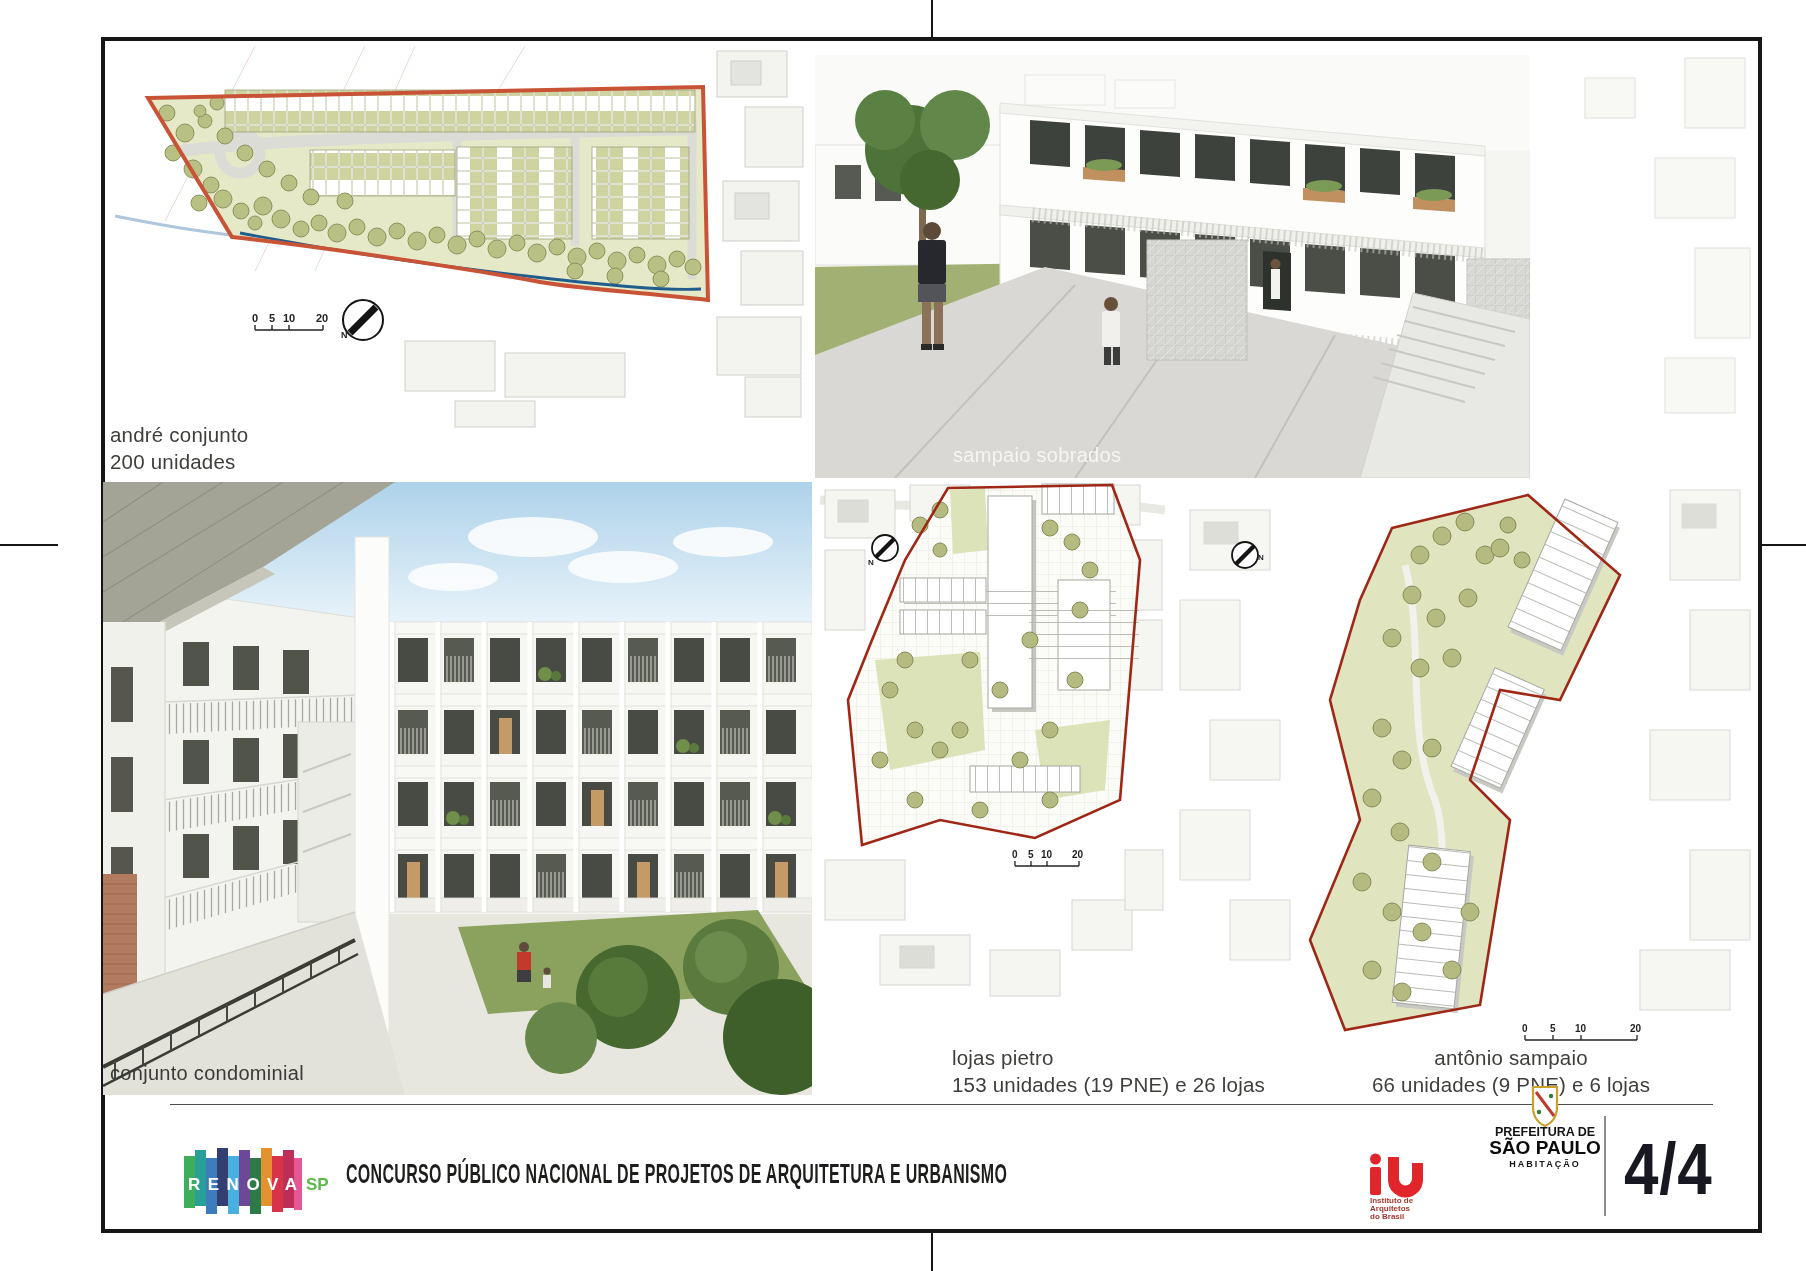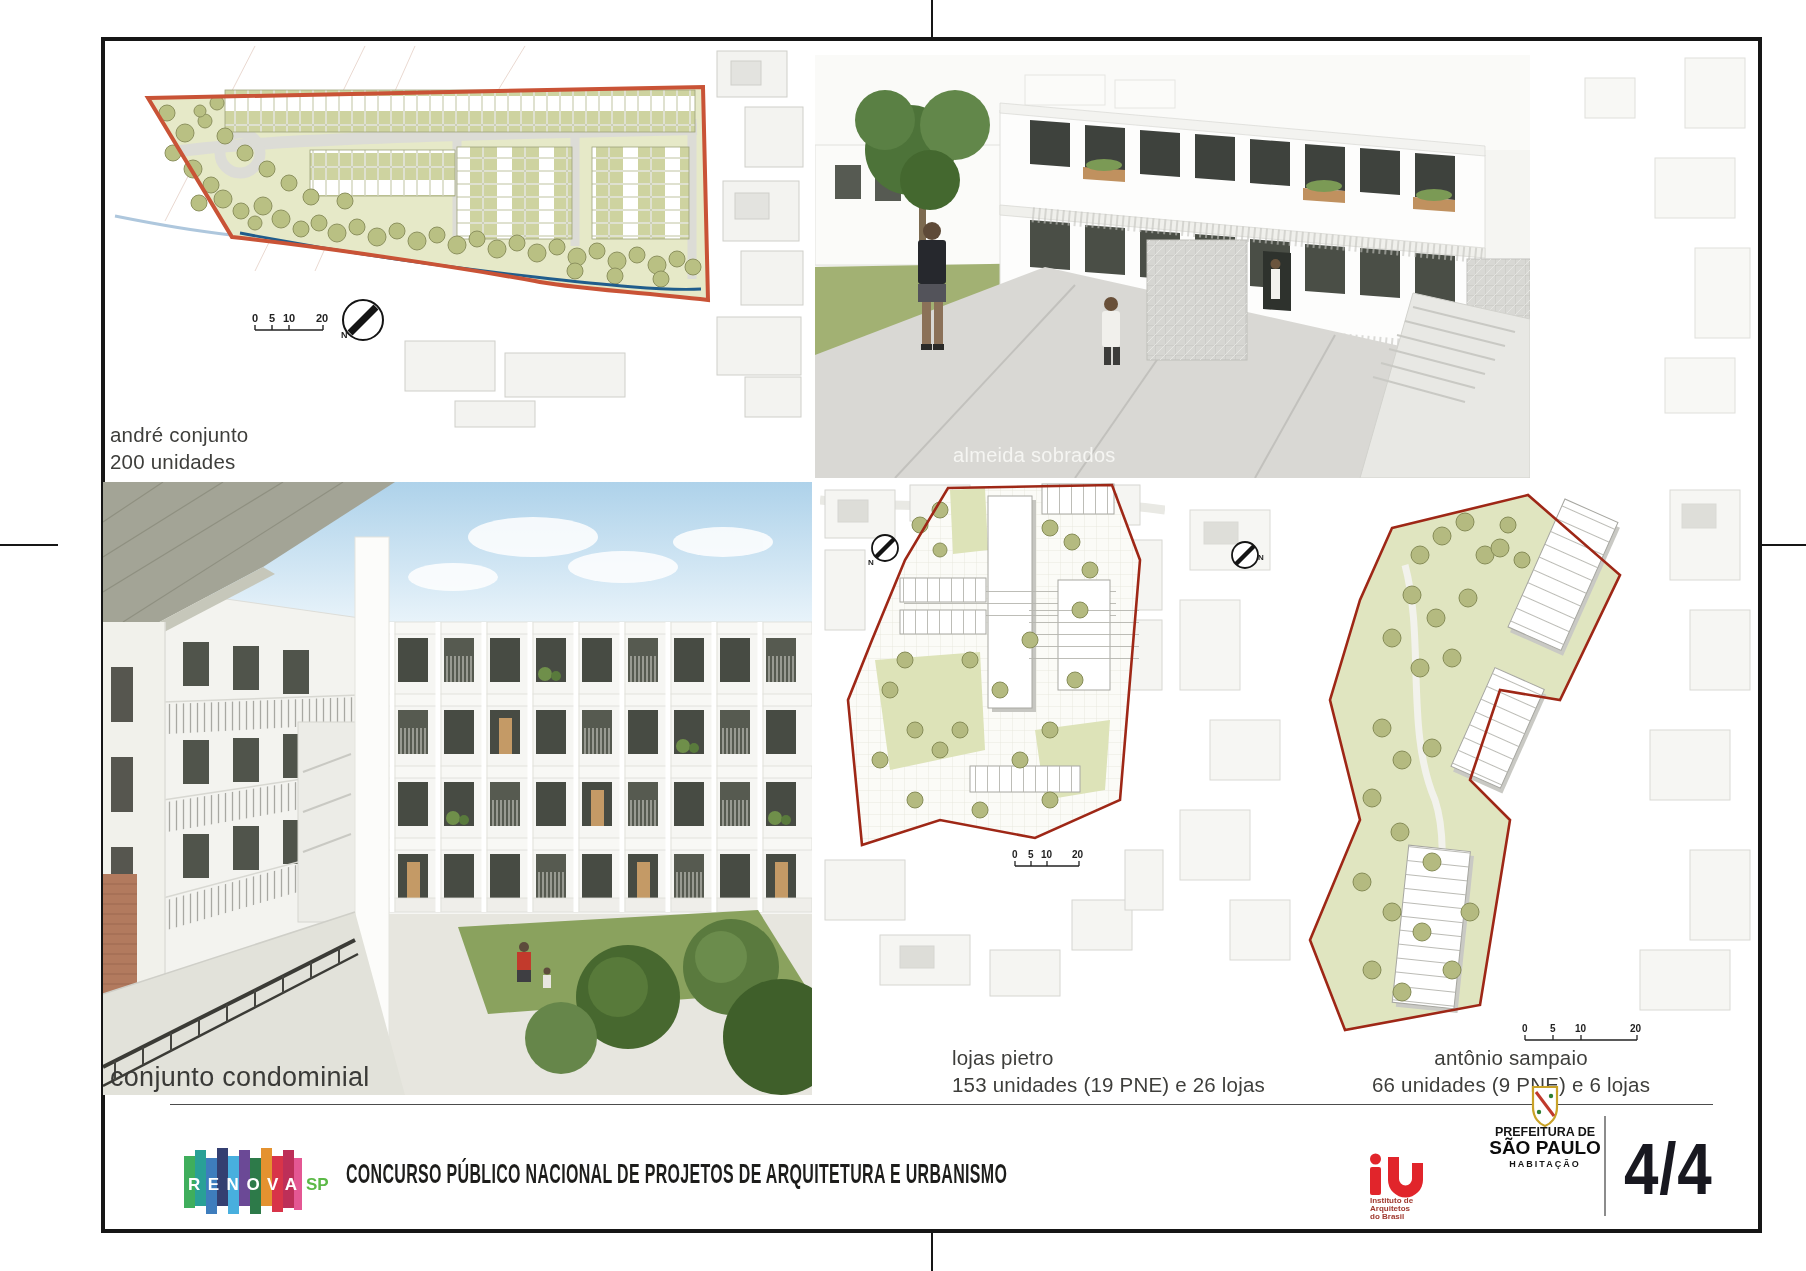--- a/index.html
+++ b/index.html
@@ -6,21 +6,21 @@
   body{width:1806px;height:1271px;position:relative;background:#ffffff;
        font-family:"Liberation Sans",sans-serif;overflow:hidden;color:#1a1a1a;}
   .abs{position:absolute;}
   .mark{position:absolute;background:#161616;}
   #sheet-frame{position:absolute;left:101px;top:37px;width:1661px;height:1196px;
        border:4px solid #161616;box-sizing:border-box;background:#ffffff;}
   .panel{position:absolute;overflow:hidden;}
   .lbl{position:absolute;font-size:20.5px;line-height:27px;color:#3e3e3b;letter-spacing:.2px;}
   .lbl div{white-space:nowrap;}
   .caption-light{position:absolute;font-size:20px;color:#f5f5f2;letter-spacing:.3px;white-space:nowrap;}
-  .caption-dark{position:absolute;font-size:27px;color:#3a3a37;letter-spacing:.3px;white-space:nowrap;}
+  .caption-dark{position:absolute;font-size:20px;color:#3a3a37;letter-spacing:.3px;white-space:nowrap;}
   #footer-sep{position:absolute;left:170px;top:1104px;width:1543px;height:0;border-top:1.6px solid #4c4c4c;}
   #sheet-title{position:absolute;left:346px;top:1158px;font-size:28px;font-weight:bold;color:#1d1d1b;
        transform:scaleX(.57);transform-origin:left top;white-space:nowrap;letter-spacing:.6px;}
   #page-number{position:absolute;left:1624px;top:1128px;font-size:72px;font-weight:bold;color:#181820;
        transform:scaleX(.86);transform-origin:left top;letter-spacing:1px;}
   #footer-divider{position:absolute;left:1604px;top:1116px;width:2px;height:100px;background:#8c8c8c;}
   .iab-text{font-size:8px;font-weight:bold;fill:#a03a30;}
   svg text{font-family:"Liberation Sans",sans-serif;}
 </style>
 </head>
@@ -259,21 +259,21 @@
         <rect x="118" y="289" width="11" height="6" fill="#2a2a28"></rect>
   </g>
   <g>
     <circle cx="296" cy="249" r="7" fill="#684f38"></circle>
     <rect x="287" y="256" width="18" height="36" rx="3" fill="#f1f0ec"></rect>
     <rect x="289" y="292" width="7" height="18" fill="#3c3c3a"></rect>
         <rect x="298" y="292" width="7" height="18" fill="#3c3c3a"></rect>
   </g>
 </svg>
 </div>
-<div class="caption-light" style="left:953px;top:444px;">almeida sobrados</div>
+<div class="caption-light" style="left:953px;top:444px;">sampaio sobrados</div>
 
 <div class="panel" style="left:103px;top:482px;width:709px;height:613px;">
 <svg width="709" height="613" viewBox="0 0 709 613" xmlns="http://www.w3.org/2000/svg" xmlns:xlink="http://www.w3.org/1999/xlink">
   <defs>
     <linearGradient id="c-sky" x1="0" y1="0" x2="0" y2="1">
       <stop offset="0" stop-color="#aed2ea"></stop>
           <stop offset="1" stop-color="#e8f3fa"></stop>
     </linearGradient>
     <pattern id="c-rails" width="7" height="40" patternUnits="userSpaceOnUse">
       <line x1="3.5" y1="0" x2="3.5" y2="40" stroke="#a8a8a2" stroke-width="1.3"></line>

